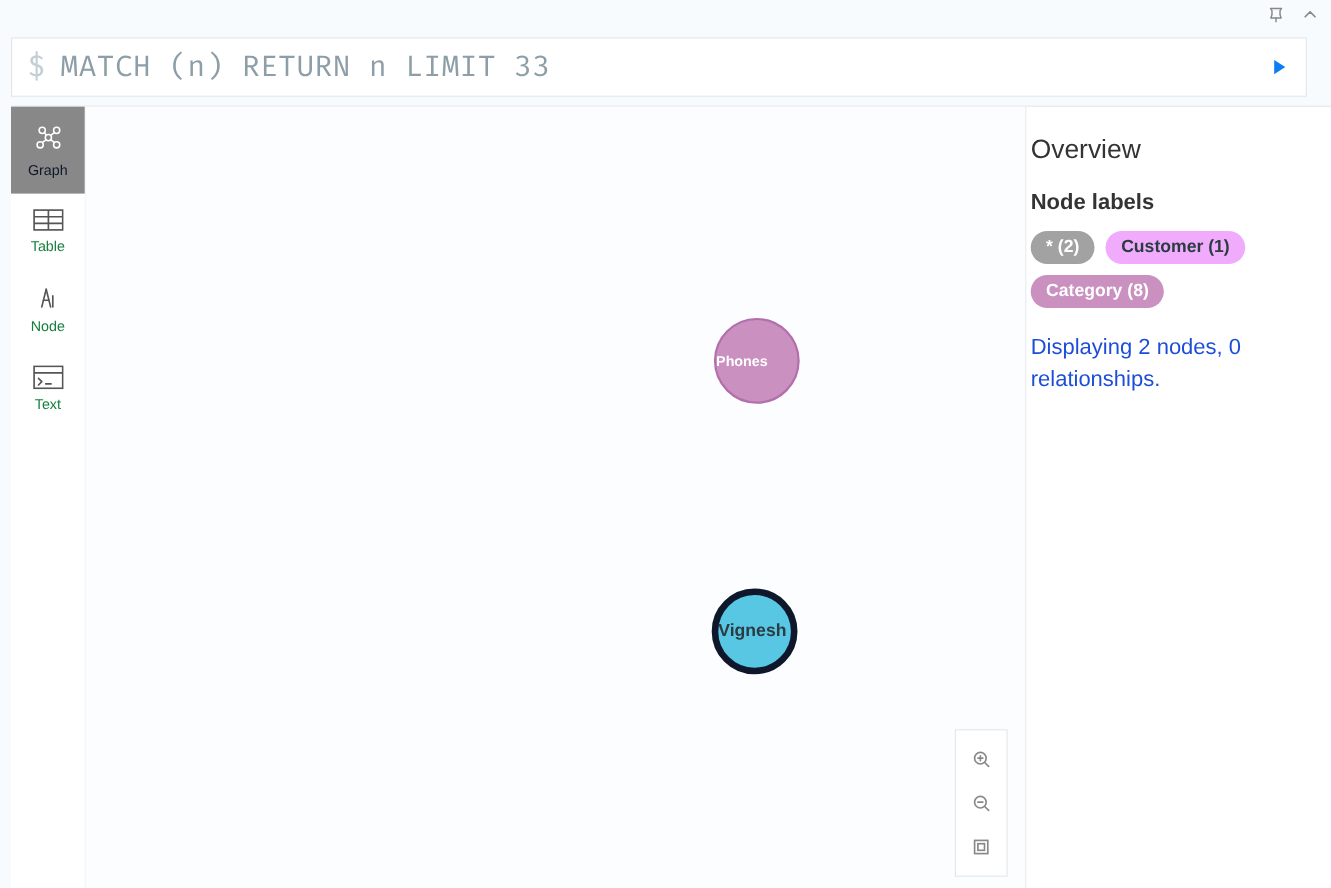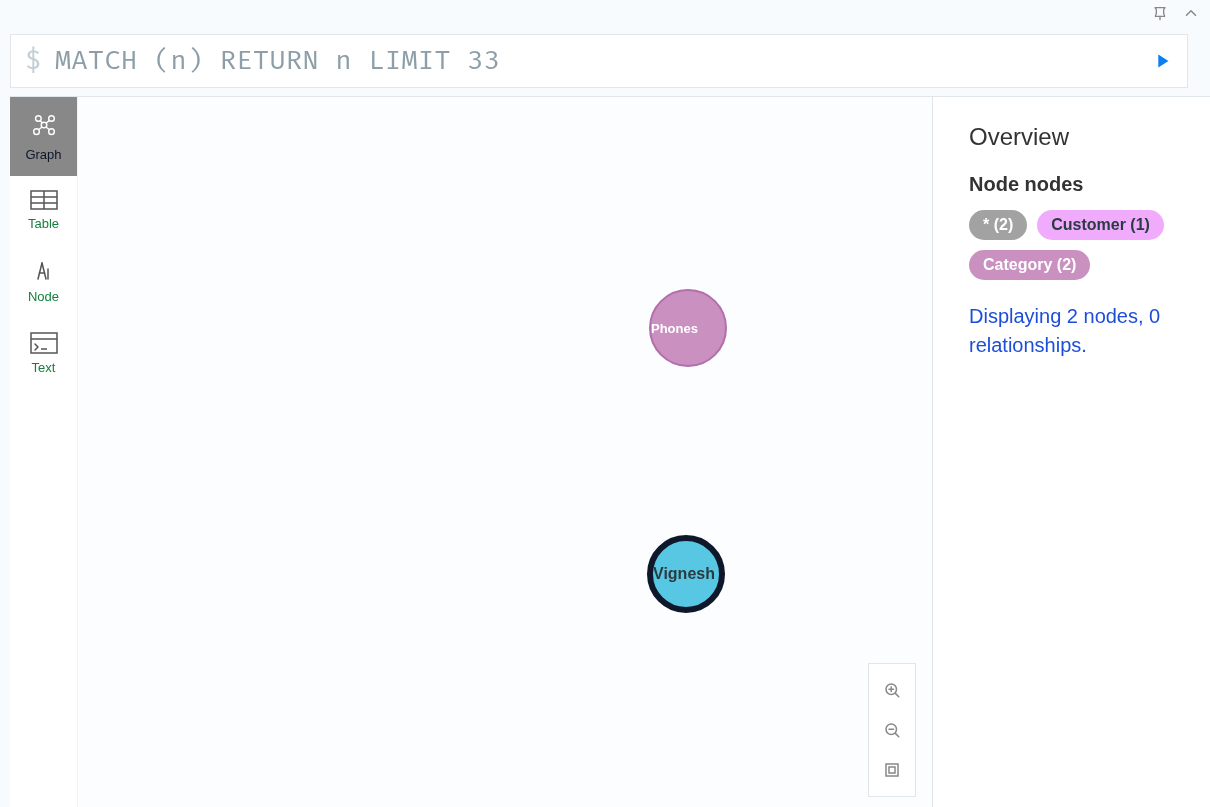--- a/index.html
+++ b/index.html
@@ -114,21 +114,21 @@
   }
   .zoom-btn {
     width: 100%; height: 40px;
     display: flex; align-items: center; justify-content: center;
     color: #777; cursor: pointer;
   }
 
   .overview {
     width: 278px;
     border-left: 1px solid #e0e6ea;
-    padding: 26px 36px;
+    padding: 26px 4px;
     color: #333;
   }
   .overview-title { font-size: 24px; font-weight: 400; color: #333; margin-bottom: 22px; }
   .overview-sub { font-size: 20px; font-weight: 700; color: #333; margin-bottom: 14px; }
   .labels-row { display: flex; flex-wrap: wrap; gap: 10px; margin-bottom: 22px; }
   .pill {
     border-radius: 18px;
     padding: 6px 14px;
     font-size: 16px;
     font-weight: 600;
@@ -249,22 +249,22 @@
         <svg width="18" height="18" viewBox="0 0 24 24" fill="none" stroke="#888" stroke-width="2" stroke-linecap="round">
             <rect x="4" y="4" width="16" height="16"></rect>
             <rect x="8" y="8" width="8" height="8"></rect>
           </svg>
       </div>
     </div>
   </div>
 
   <div class="overview">
     <div class="overview-title">Overview</div>
-    <div class="overview-sub">Node nodes</div>
+    <div class="overview-sub">Node labels</div>
     <div class="labels-row">
       <span class="pill pill-all">* (2)</span>
       <span class="pill pill-customer">Customer (1)</span>
-      <span class="pill pill-category">Category (2)</span>
+      <span class="pill pill-category">Category (8)</span>
     </div>
     <div class="overview-status">Displaying 2 nodes, 0 relationships.</div>
   </div>
 
 </div>
 
 </body></html>

